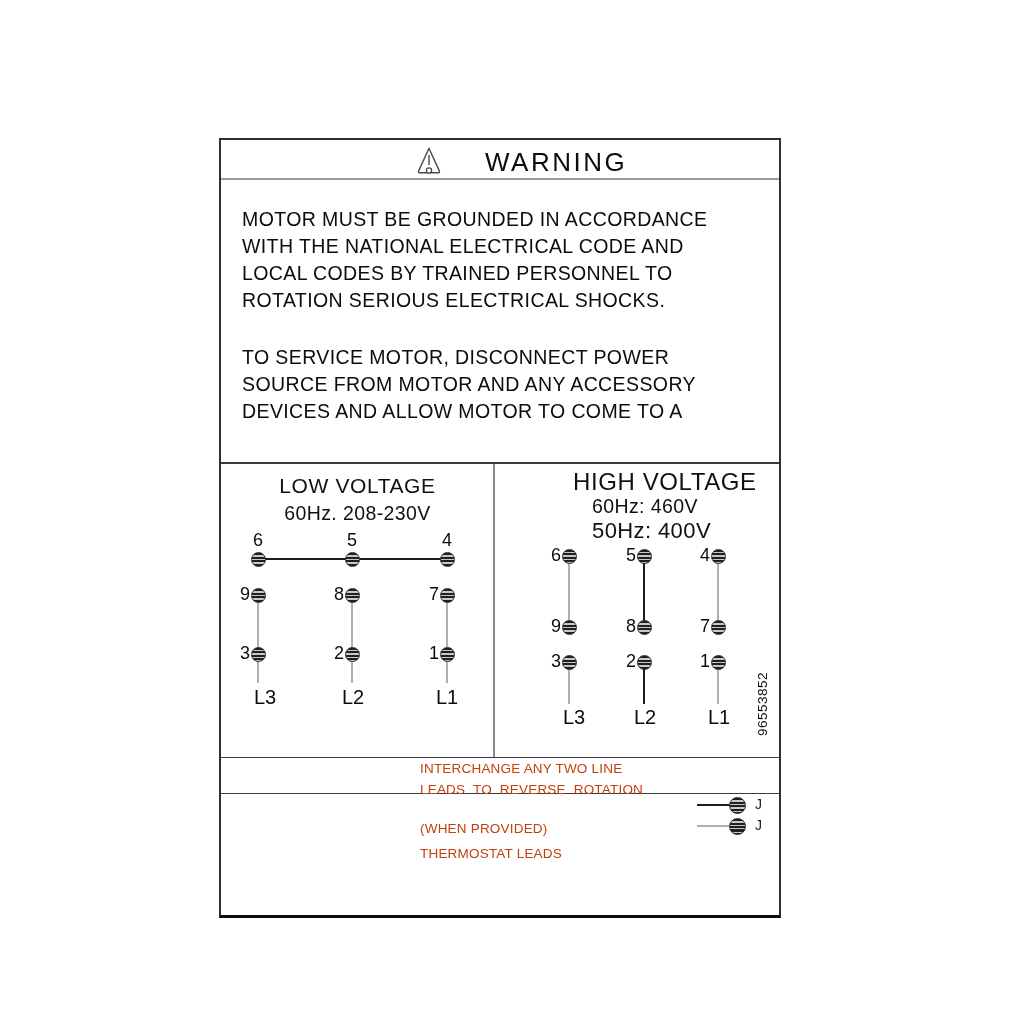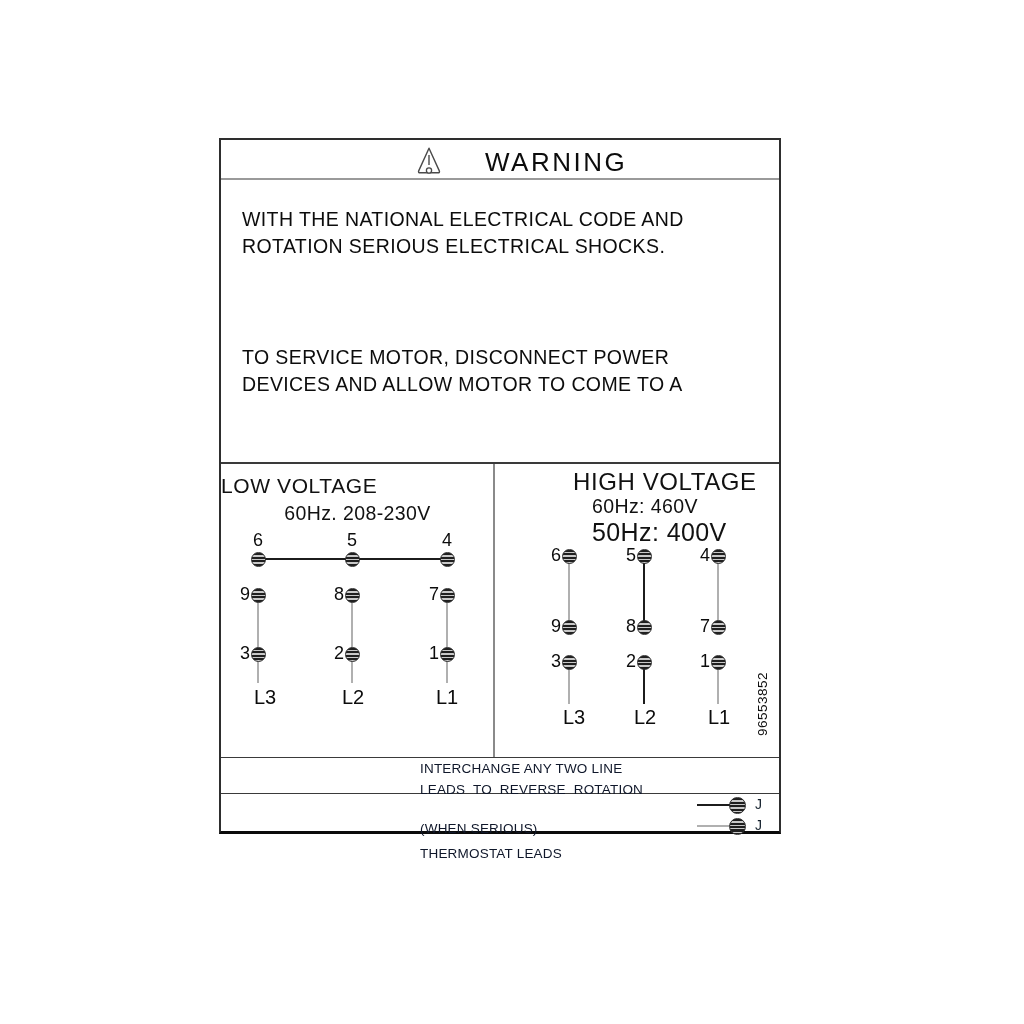--- a/index.html
+++ b/index.html
@@ -1,56 +1,56 @@
 <!DOCTYPE html>
 <html><head>
 <meta charset="utf-8">
 <style>
   html,body{margin:0;padding:0;background:#ffffff;}
   .page{position:relative;width:1024px;height:1024px;background:#ffffff;overflow:hidden;
         font-family:"Liberation Sans","DejaVu Sans",sans-serif;color:#111;}
-  .label{position:absolute;left:219px;top:138px;width:562px;height:696px;box-sizing:border-box;
+  .label{position:absolute;left:219px;top:138px;width:562px;height:780px;box-sizing:border-box;
          background:#fff;border:2px solid #2e2e2e;border-bottom:3px solid #0a0a0a;}
   
   .header{position:absolute;left:0;top:0;width:100%;height:40px;border-bottom:2px solid #9a9a9a;box-sizing:border-box;}
   .warn-icon{position:absolute;left:196px;top:6px;width:24px;height:29px;}
   .warn-title{position:absolute;left:264px;top:7px;font-size:26px;letter-spacing:2.5px;color:#0c0c0c;}
   
   .para{position:absolute;left:21px;font-size:19.5px;line-height:27px;letter-spacing:0.4px;color:#0c0c0c;white-space:nowrap;}
   .para1{top:66px;}
   .para2{top:204px;}
   
   .hdiv{position:absolute;left:0;width:100%;height:0;border-top:2px solid #3a3a3a;}
   .div-diagrams{top:322px;}
   .div-notes1{top:617px;border-top-width:1.5px;}
   .div-notes2{top:653px;border-top-width:1.5px;}
   .vdiv{position:absolute;left:272px;top:324px;width:2px;height:293px;background:#8a8a8a;}
   
-  .lv-title{position:absolute;left:0;top:334px;width:273px;font-size:21px;letter-spacing:0.6px;}
+  .lv-title{position:absolute;left:0;top:334px;width:273px;text-align:center;font-size:21px;letter-spacing:0.6px;}
   .lv-sub{position:absolute;left:0;top:362px;width:273px;text-align:center;font-size:19.5px;letter-spacing:0.4px;}
   .hv-title{position:absolute;left:352px;top:328px;font-size:24px;letter-spacing:0.6px;}
   .hv-freq1{position:absolute;left:371px;top:355px;font-size:19.5px;letter-spacing:0.4px;}
-  .hv-freq2{position:absolute;left:371px;top:378px;font-size:25px;letter-spacing:0.4px;}
+  .hv-freq2{position:absolute;left:371px;top:378px;font-size:22px;letter-spacing:0.4px;}
   
   .wire{position:absolute;}
   .wire.h{height:2px;}
   .wire.v{width:2px;}
   .wire.black{background:#1c1c1c;}
   .wire.gray{background:#b0b0b0;}
   
   .dot{position:absolute;width:13px;height:13px;border-radius:50%;border:1px solid #2d2d2d;box-sizing:content-box;
        background:repeating-linear-gradient(to bottom,#1f1f1f 0px,#1f1f1f 2px,#c9c9c9 2px,#c9c9c9 3.5px);}
   .dot.big{width:15px;height:15px;}
   
   .tnum{position:absolute;font-size:18px;color:#0c0c0c;}
   .tnum.above{width:30px;text-align:center;}
   .tnum.leftof{width:24px;text-align:right;}
   .llab{position:absolute;width:44px;text-align:center;font-size:20px;color:#0c0c0c;}
   
-  .note{position:absolute;left:199px;font-size:13.5px;letter-spacing:0.2px;color:#0f172a;white-space:nowrap;}
+  .note{position:absolute;left:199px;font-size:13.5px;letter-spacing:0.2px;color:#c2410c;white-space:nowrap;}
   .jlab{position:absolute;left:534px;font-size:14px;color:#14202c;}
   
   .part-number{position:absolute;left:505px;top:556px;width:74px;height:16px;text-align:center;
                font-size:13.5px;letter-spacing:0.5px;transform:rotate(-90deg);transform-origin:center;color:#0c0c0c;}
 </style>
 </head>
 <body>
 
 <div class="page">
   <div class="label">
@@ -58,25 +58,28 @@
     <div class="header">
       <svg class="warn-icon" viewBox="0 0 24 29">
         <path d="M12 2.2 L22.2 24.6 q1 2.2 -1.4 2.2 L3.2 26.8 q-2.4 0 -1.4 -2.2 Z" fill="none" stroke="#4a4a4a" stroke-width="1.4" stroke-linejoin="round"></path>
         <line x1="12" y1="9" x2="12" y2="19" stroke="#4a4a4a" stroke-width="1.4"></line>
         <circle cx="12" cy="24.5" r="2.6" fill="#ffffff" stroke="#4a4a4a" stroke-width="1.3"></circle>
       </svg>
       <div class="warn-title">WARNING</div>
     </div>
 
     <div class="para para1">
+      <div>MOTOR MUST BE GROUNDED IN ACCORDANCE</div>
       <div>WITH THE NATIONAL ELECTRICAL CODE AND</div>
+      <div>LOCAL CODES BY TRAINED PERSONNEL TO</div>
       <div>ROTATION SERIOUS ELECTRICAL SHOCKS.</div>
     </div>
     <div class="para para2">
       <div>TO SERVICE MOTOR, DISCONNECT POWER</div>
+      <div>SOURCE FROM MOTOR AND ANY ACCESSORY</div>
       <div>DEVICES AND ALLOW MOTOR TO COME TO A</div>
     </div>
 
     <div class="hdiv div-diagrams"></div>
     <div class="vdiv"></div>
     <div class="hdiv div-notes1"></div>
     <div class="hdiv div-notes2"></div>
 
     <div class="lv-title">LOW VOLTAGE</div>
     <div class="lv-sub">60Hz. 208-230V</div>
@@ -147,21 +150,21 @@
 
     <span class="llab" style="left:331px;top:566px;">L3</span>
     <span class="llab" style="left:402px;top:566px;">L2</span>
     <span class="llab" style="left:476px;top:566px;">L1</span>
 
     <div class="part-number">96553852</div>
 
     <div class="note" style="top:621px;">INTERCHANGE ANY TWO LINE</div>
     <div class="note" style="top:642px;word-spacing:4px;">LEADS TO REVERSE ROTATION</div>
     <div class="note" style="top:659px;margin-top:47px;">THERMOSTAT LEADS</div>
-    <div class="note" style="top:681px;">(WHEN SERIOUS)</div>
+    <div class="note" style="top:681px;">(WHEN PROVIDED)</div>
 
     <div class="wire h black" style="left:476px;top:664px;width:38px;"></div>
     <span class="dot big" style="left:508px;top:657px;"></span>
     <span class="jlab" style="top:656px;">J</span>
     <div class="wire h gray" style="left:476px;top:685px;width:38px;"></div>
     <span class="dot big" style="left:508px;top:678px;"></span>
     <span class="jlab" style="top:677px;">J</span>
 
   </div>
 </div>

